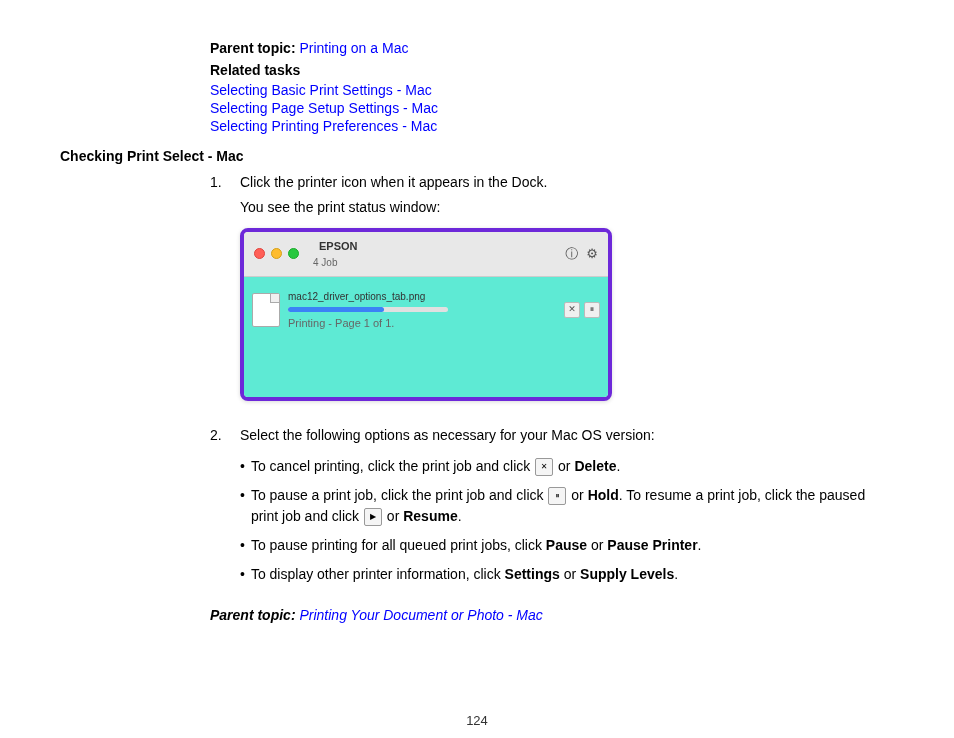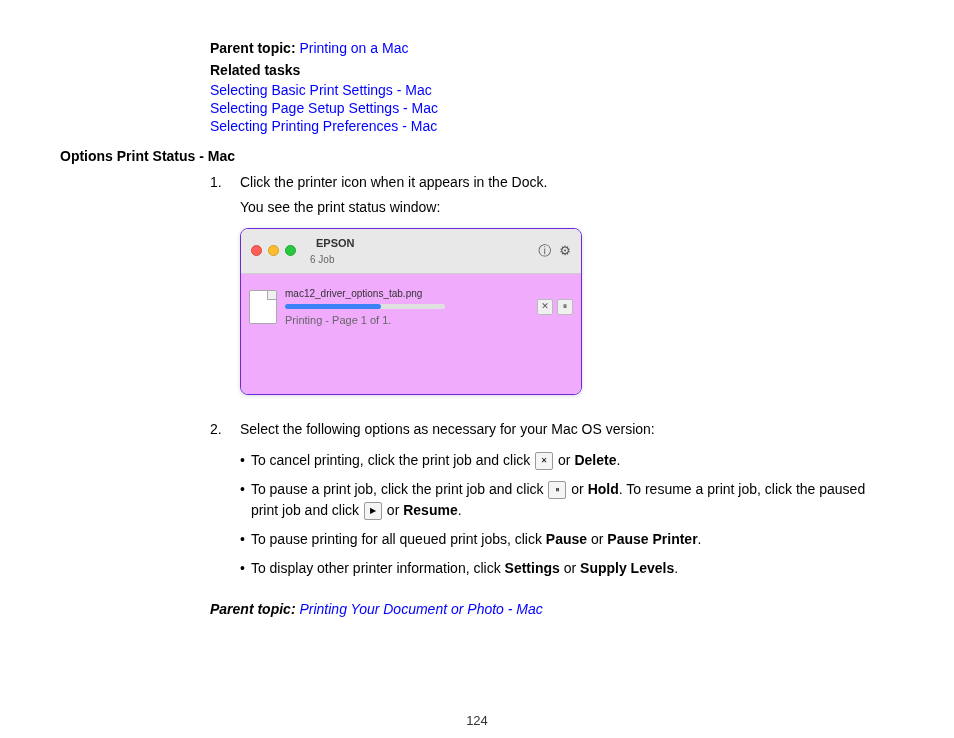--- a/index.html
+++ b/index.html
@@ -61,23 +61,23 @@
     }
     .numbered-item .content {
       flex: 1;
     }
     .sub-text {
       margin-top: 4px;
       margin-bottom: 10px;
     }
     
     .print-window {
-      border: 1px solid #6d28d9;
+      border: 4px solid #6d28d9;
       border-radius: 8px;
-      width: 342px;
+      width: 372px;
       background: #f5f5f5;
       margin-top: 8px;
       margin-bottom: 16px;
       overflow: hidden;
       box-shadow: 0 1px 4px rgba(0,0,0,0.15);
     }
     .print-window-titlebar {
       background: #e8e8e8;
       padding: 6px 10px;
       display: flex;
@@ -114,21 +114,21 @@
       gap: 8px;
     }
     .titlebar-icon {
       font-size: 13px;
       color: #555;
       cursor: pointer;
     }
     .print-window-body {
       padding: 8px;
       min-height: 120px;
-      background: #f0abfc;
+      background: #5eead4;
     }
     .print-job-row {
       display: flex;
       align-items: center;
       gap: 8px;
       padding: 4px 0;
     }
     .file-icon {
       width: 28px;
       height: 34px;
@@ -250,41 +250,41 @@
     <a href="#">Printing on a Mac</a>
   </div>
 
   <div class="related-tasks-label">Related tasks</div>
   <div class="related-links">
     <div><a href="#">Selecting Basic Print Settings - Mac</a></div>
     <div><a href="#">Selecting Page Setup Settings - Mac</a></div>
     <div><a href="#">Selecting Printing Preferences - Mac</a></div>
   </div>
 
-  <div class="section-heading">Options Print Status - Mac</div>
+  <div class="section-heading">Checking Print Select - Mac</div>
 
   <div class="section-body">
 
 
     <div class="numbered-item">
       <div class="num">1.</div>
       <div class="content">
         <span>Click the printer icon when it appears in the Dock.</span>
         <div class="sub-text">You see the print status window:</div>
 
         
         <div class="print-window">
           <div class="print-window-titlebar">
             <div class="titlebar-left">
               <span class="traffic-light tl-red"></span>
               <span class="traffic-light tl-yellow"></span>
               <span class="traffic-light tl-green"></span>
               <div style="margin-left:8px;">
                 <div class="titlebar-title">EPSON</div>
-                <div class="titlebar-subtitle">6 Job</div>
+                <div class="titlebar-subtitle">4 Job</div>
               </div>
             </div>
             <div class="titlebar-icons">
               <span class="titlebar-icon">ⓘ</span>
               <span class="titlebar-icon">⚙</span>
             </div>
           </div>
           <div class="print-window-body">
             <div class="print-job-row">
               <div class="file-icon"></div>

